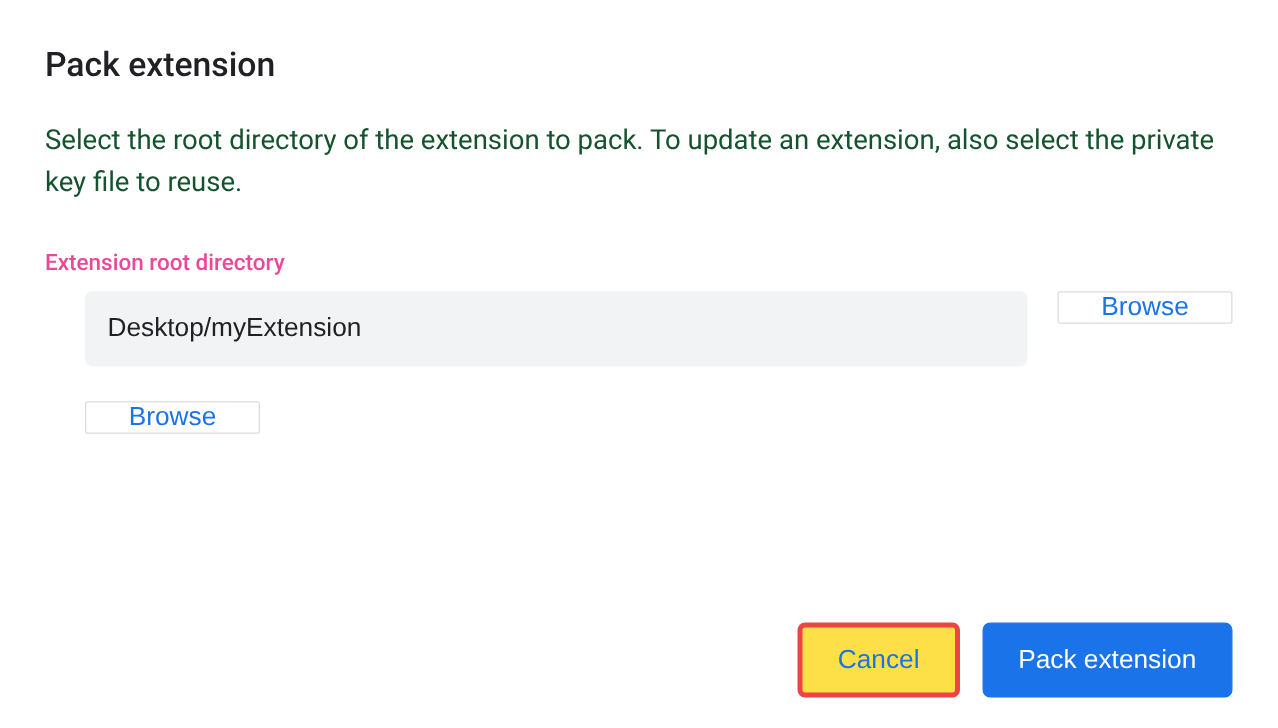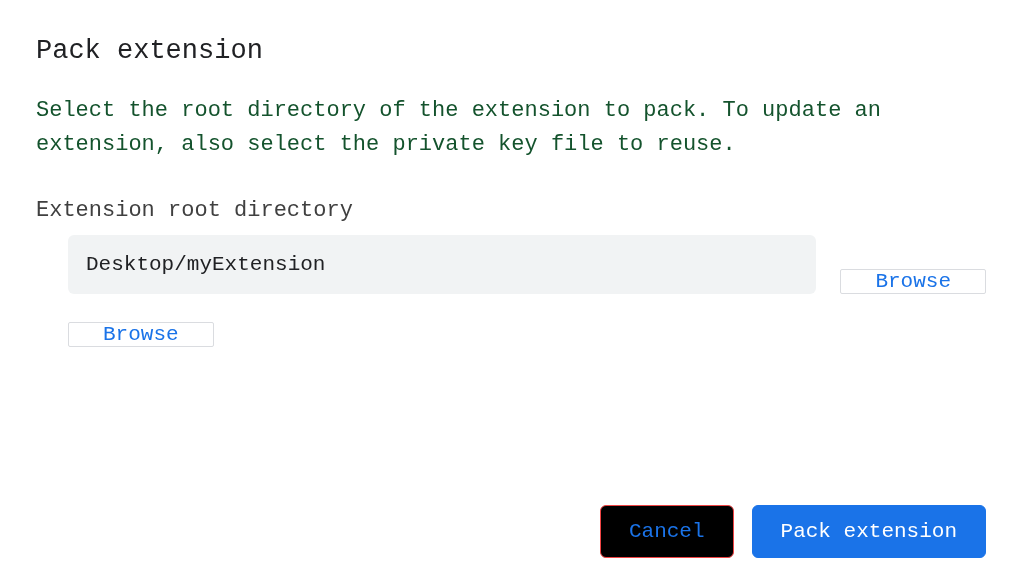--- a/index.html
+++ b/index.html
@@ -1,19 +1,18 @@
 <!DOCTYPE html>
 <html><head>
   <meta charset="utf-8">
   <style>
     * {
       box-sizing: border-box;
       margin: 0;
       padding: 0;
-      font-family: Liberation Mono, monospace;
     }
     body {
       font-family: -apple-system, BlinkMacSystemFont, "Segoe UI", Roboto, "Helvetica Neue", Arial, sans-serif;
       background: #fff;
       width: 1022px;
       height: 582px;
       position: relative;
     }
     .dialog {
       padding: 36px 36px 24px 36px;
@@ -32,30 +31,30 @@
     .dialog-description {
       font-size: 22px;
       color: #14532d;
       line-height: 1.55;
       margin-bottom: 36px;
     }
     .field-group {
       margin-bottom: 28px;
     }
     .field-label {
-      font-size: 22px;
+      font-size: 18px;
       font-weight: 500;
-      color: #404040;
+      color: #ec4899;
       margin-bottom: 12px;
       display: block;
     }
     .field-row {
       display: flex;
       gap: 24px;
-      align-items: flex-end;
+      align-items: flex-start;
       padding-left: 32px;
     }
     .field-input {
       flex: 1;
       background: #f1f3f4;
       border: none;
       border-radius: 6px;
       padding: 18px 18px;
       font-size: 21px;
       color: #202124;
@@ -80,22 +79,22 @@
       padding-top: 24px;
     }
     .btn {
       padding: 14px 28px;
       font-size: 21px;
       font-weight: 500;
       border-radius: 6px;
       cursor: pointer;
     }
     .btn-cancel {
-      background: #000000;
-      border: 1px solid #ef4444;
+      background: #fde047;
+      border: 4px solid #ef4444;
       color: #1a73e8;
     }
     .btn-primary {
       background: #1a73e8;
       border: 1px solid #1a73e8;
       color: #fff;
     }
   </style>
 </head>
 <body>

